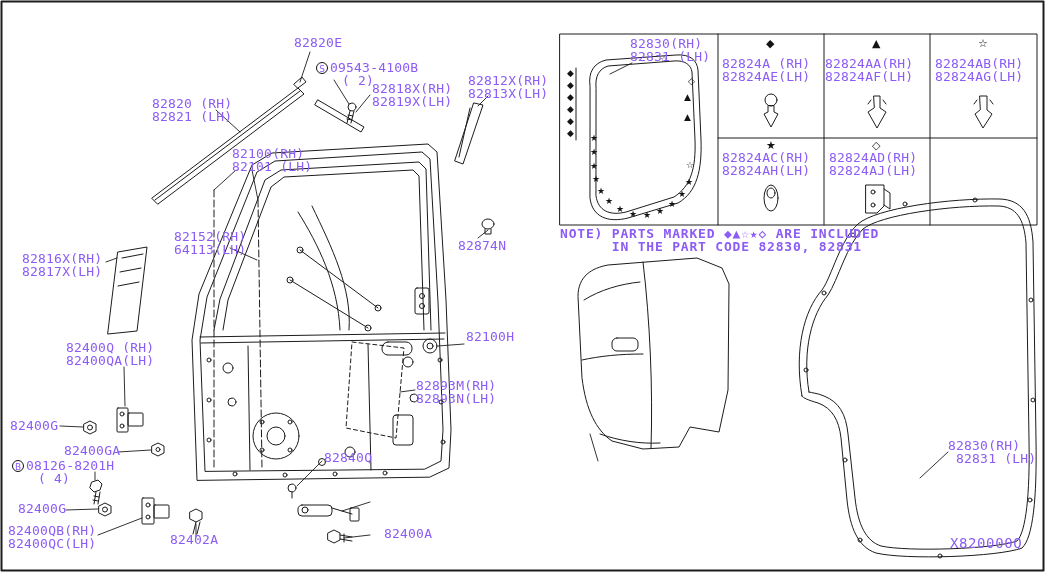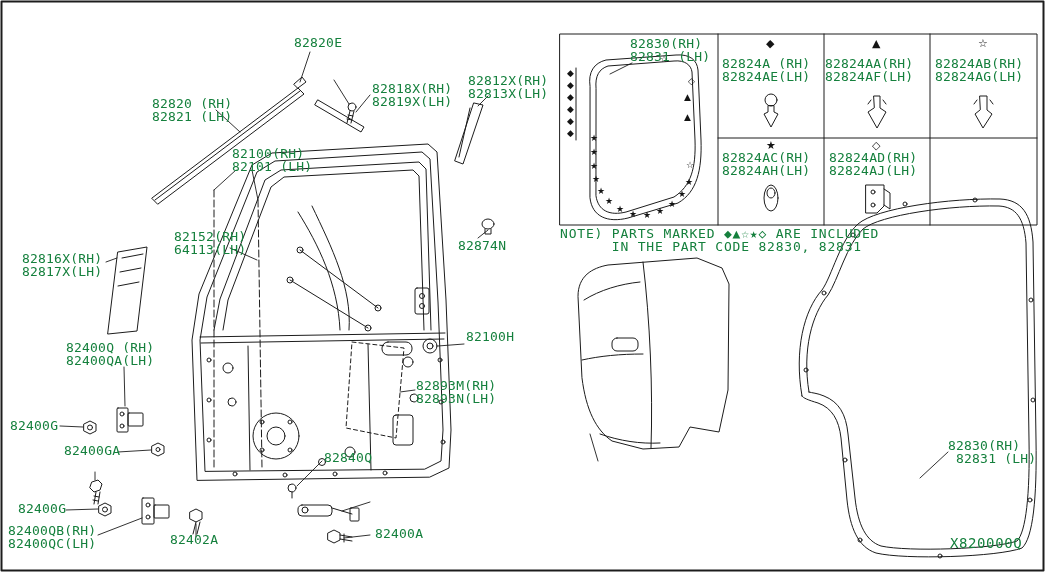--- a/index.html
+++ b/index.html
@@ -13,37 +13,37 @@
     font-family: "DejaVu Sans Mono", "DejaVu Sans", monospace;
     color: #141414;
   }
   #stage svg { position: absolute; left: 0; top: 0; }
   .co {
     position: absolute;
     white-space: pre;
     font-size: 13px;
     line-height: 13px;
     letter-spacing: 0.2px;
-    color: #15803d;
+    color: #8b5cf6;
   }
   .q { display: block; padding-left: 26px; }
   .circ {
     display: inline-block;
     width: 12px; height: 12px; line-height: 12px;
     border: 1px solid #141414; border-radius: 50%;
     text-align: center; font-size: 9px; letter-spacing: 0;
     margin-right: 2px;
     font-family: "DejaVu Sans", sans-serif;
   }
   .sym {
     position: absolute;
     font-family: "DejaVu Sans", sans-serif;
     font-size: 11px; line-height: 11px; color: #141414;
   }
-  .note { letter-spacing: 0.8px; }
+  .note { letter-spacing: 0.8px; font-weight: bold; }
   .code { font-size: 14px; letter-spacing: 0.6px; }
   text.mark { font-family: "DejaVu Sans", sans-serif; fill: #141414; }
 </style>
 </head>
 <body>
 
 <div id="stage">
 
   <svg width="1045" height="572" viewBox="0 0 1045 572">
     <g fill="none" stroke="#1c1c1c" stroke-width="1" stroke-linejoin="round" stroke-linecap="round">
@@ -295,46 +295,48 @@
       <text class="mark" x="685" y="185">★</text>
       <text class="mark" x="684" y="120">▲</text>
       <text class="mark" x="684" y="100">▲</text>
       <text class="mark" x="686" y="168">☆</text>
       <text class="mark" x="660" y="62">☆</text>
       <text class="mark" x="688" y="84">◇</text>
     </g>
   </svg>
 
   <div class="co" style="left:294px;top:36px">82820E</div>
+  <div class="co" style="left:316px;top:61px"><span class="circ">S</span><span>09543-4100B</span><span class="q">( 2)</span></div>
   <div class="co" style="left:152px;top:97px">82820 (RH)
 82821 (LH)</div>
   <div class="co" style="left:372px;top:82px">82818X(RH)
 82819X(LH)</div>
   <div class="co" style="left:468px;top:74px">82812X(RH)
 82813X(LH)</div>
   <div class="co" style="left:232px;top:147px">82100(RH)
 82101 (LH)</div>
   <div class="co" style="left:174px;top:230px">82152(RH)
 64113(LH)</div>
   <div class="co" style="left:22px;top:252px">82816X(RH)
 82817X(LH)</div>
   <div class="co" style="left:458px;top:239px">82874N</div>
   <div class="co" style="left:466px;top:330px">82100H</div>
   <div class="co" style="left:66px;top:341px">82400Q (RH)
 82400QA(LH)</div>
   <div class="co" style="left:416px;top:379px">82893M(RH)
 82893N(LH)</div>
   <div class="co" style="left:10px;top:419px">82400G</div>
   <div class="co" style="left:64px;top:444px">82400GA</div>
+  <div class="co" style="left:12px;top:459px"><span class="circ">B</span><span>08126-8201H</span><span class="q">( 4)</span></div>
   <div class="co" style="left:324px;top:451px">82840Q</div>
   <div class="co" style="left:18px;top:502px">82400G</div>
   <div class="co" style="left:8px;top:524px">82400QB(RH)
 82400QC(LH)</div>
   <div class="co" style="left:170px;top:533px">82402A</div>
-  <div class="co" style="left:375px;top:527px">82400A</div>
+  <div class="co" style="left:384px;top:527px">82400A</div>
 
   <div class="co" style="left:630px;top:37px">82830(RH)
 82831 (LH)</div>
   <div class="sym" style="left:766px;top:38px">◆</div>
   <div class="sym" style="left:872px;top:38px">▲</div>
   <div class="sym" style="left:978px;top:38px">☆</div>
   <div class="sym" style="left:766px;top:140px">★</div>
   <div class="sym" style="left:872px;top:140px">◇</div>
   <div class="co" style="left:722px;top:57px">82824A (RH)
 82824AE(LH)</div>

